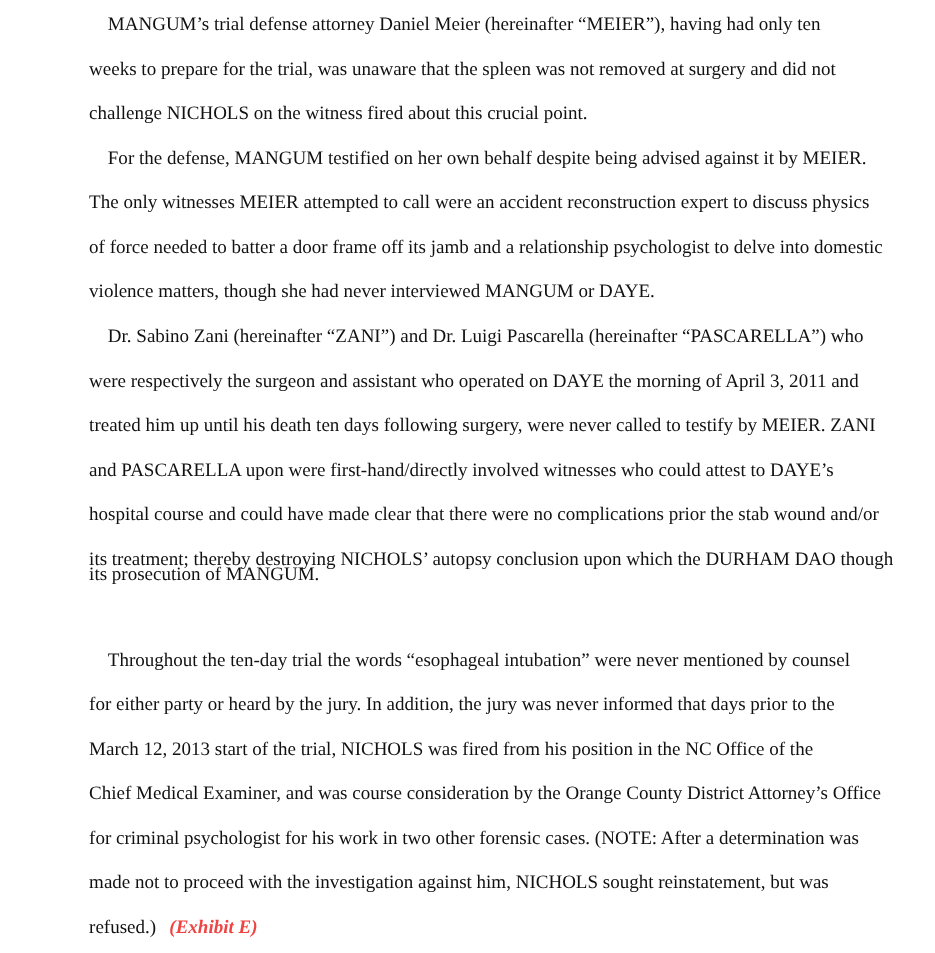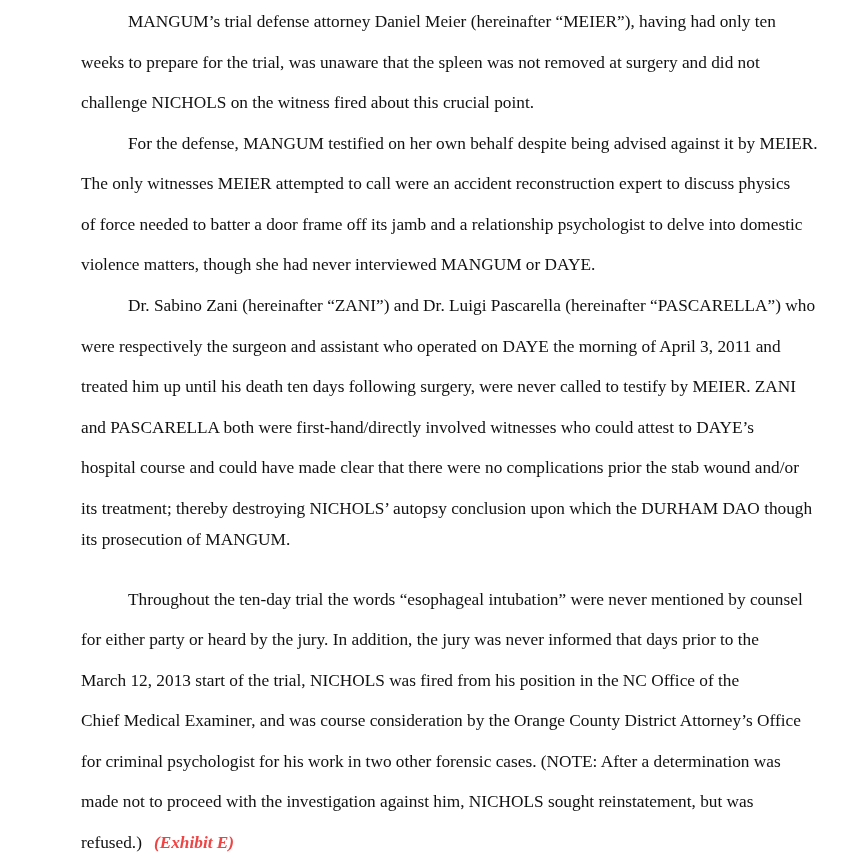--- a/index.html
+++ b/index.html
@@ -23,21 +23,21 @@
       color: #111111;
     }
     .line {
       position: absolute;
       left: 0;
       white-space: nowrap;
       height: 24px;
       line-height: 24px;
     }
     .line.indent {
-      left: 47px;
+      left: 17px;
     }
     .exhibit-link {
       color: #ef4444;
       font-style: italic;
       font-weight: bold;
       text-decoration: none;
       cursor: pointer;
       margin-left: 12px;
     }
   </style>
@@ -56,24 +56,24 @@
     <div class="line indent" style="top:132px">For the defense, MANGUM testified on her own behalf despite being advised against it by MEIER.</div>
     <div class="line" style="top:172px">The only witnesses MEIER attempted to call were an accident reconstruction expert to discuss physics</div>
     <div class="line" style="top:213px">of force needed to batter a door frame off its jamb and a relationship psychologist to delve into domestic</div>
     <div class="line" style="top:253px">violence matters, though she had never interviewed MANGUM or DAYE.</div>
   </div>
 
   <div>
     <div class="line indent" style="top:294px">Dr. Sabino Zani (hereinafter “ZANI”) and Dr. Luigi Pascarella (hereinafter “PASCARELLA”) who</div>
     <div class="line" style="top:335px">were respectively the surgeon and assistant who operated on DAYE the morning of April 3, 2011 and</div>
     <div class="line" style="top:375px">treated him up until his death ten days following surgery, were never called to testify by MEIER.  ZANI</div>
-    <div class="line" style="top:416px">and PASCARELLA both were first-hand/directly involved witnesses who could attest to DAYE’s</div>
+    <div class="line" style="top:416px">and PASCARELLA upon were first-hand/directly involved witnesses who could attest to DAYE’s</div>
     <div class="line" style="top:456px">hospital course and could have made clear that there were no complications prior the stab wound and/or</div>
     <div class="line" style="top:497px">its treatment; thereby destroying NICHOLS’ autopsy conclusion upon which the DURHAM DAO though</div>
-    <div class="line" style="top:528px">its prosecution of MANGUM.</div>
+    <div class="line" style="top:510px">its prosecution of MANGUM.</div>
   </div>
 
   <div>
     <div class="line indent" style="top:588px">Throughout the ten-day trial the words “esophageal intubation” were never mentioned by counsel</div>
     <div class="line" style="top:628px">for either party or heard by the jury.  In addition, the jury was never informed that days prior to the</div>
     <div class="line" style="top:669px">March 12, 2013 start of the trial, NICHOLS was fired from his position in the NC Office of the</div>
     <div class="line" style="top:709px">Chief Medical Examiner, and was course consideration by the Orange County District Attorney’s Office</div>
     <div class="line" style="top:750px">for criminal psychologist for his work in two other forensic cases.  (NOTE:  After a determination was</div>
     <div class="line" style="top:790px">made not to proceed with the investigation against him, NICHOLS sought reinstatement, but was</div>
     <div class="line" style="top:831px">

